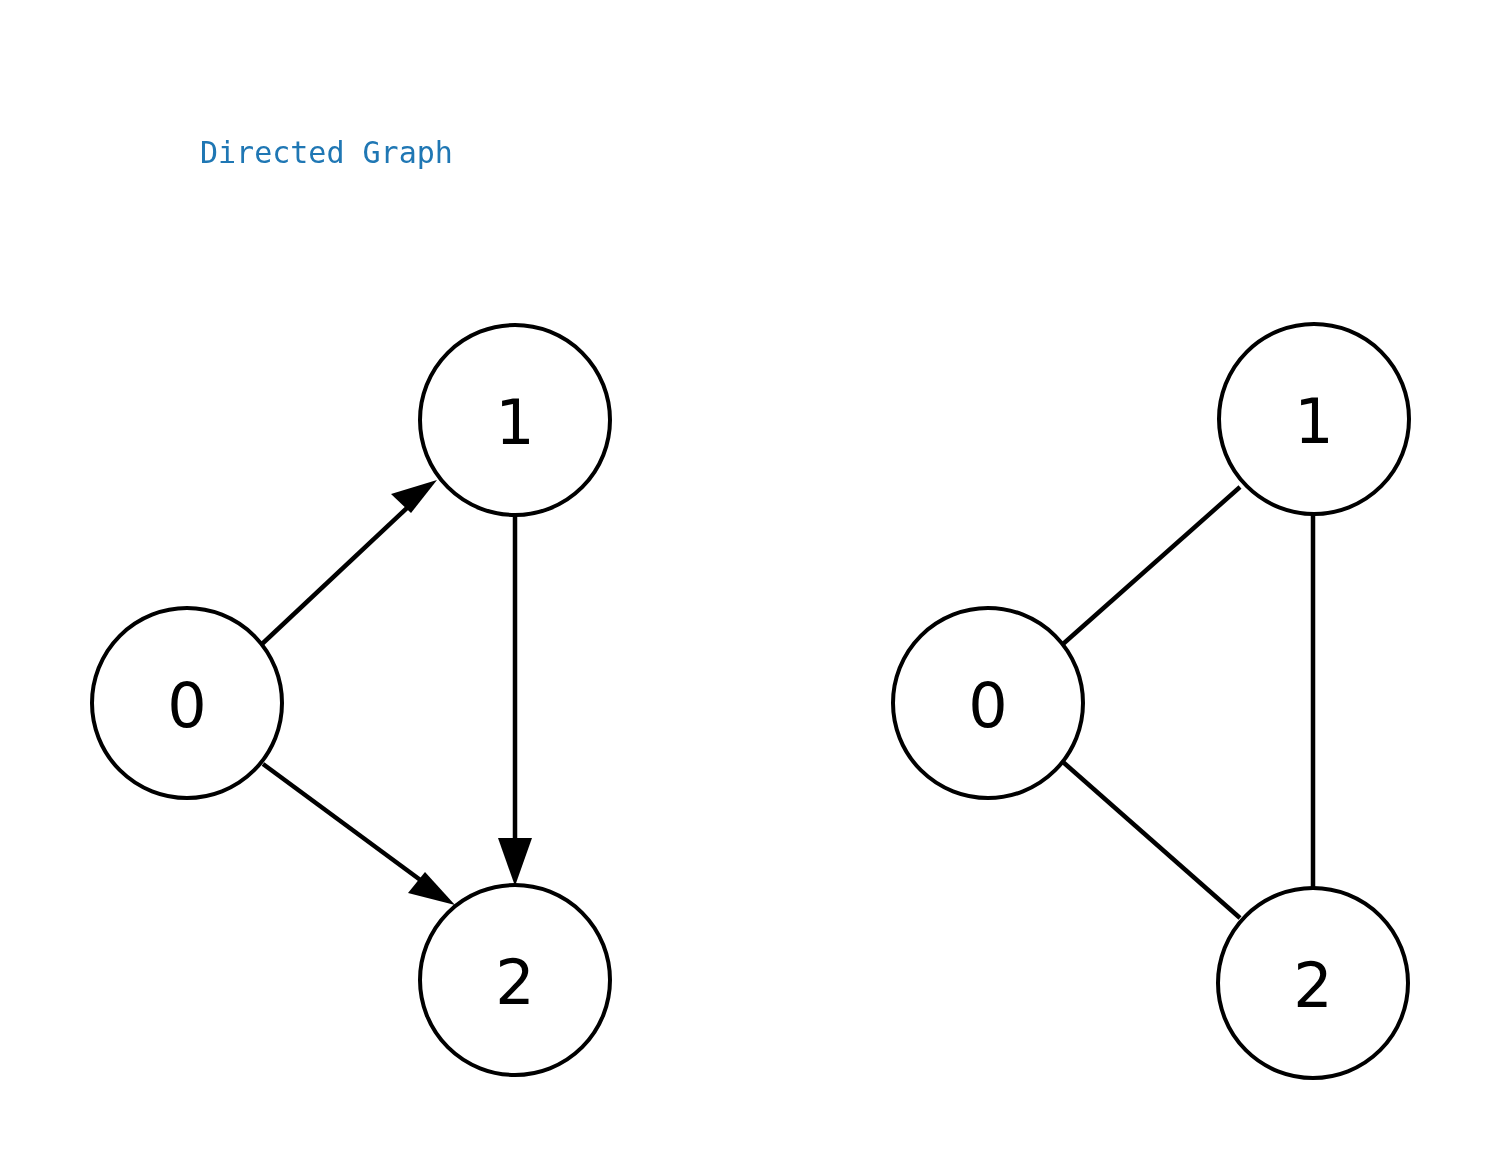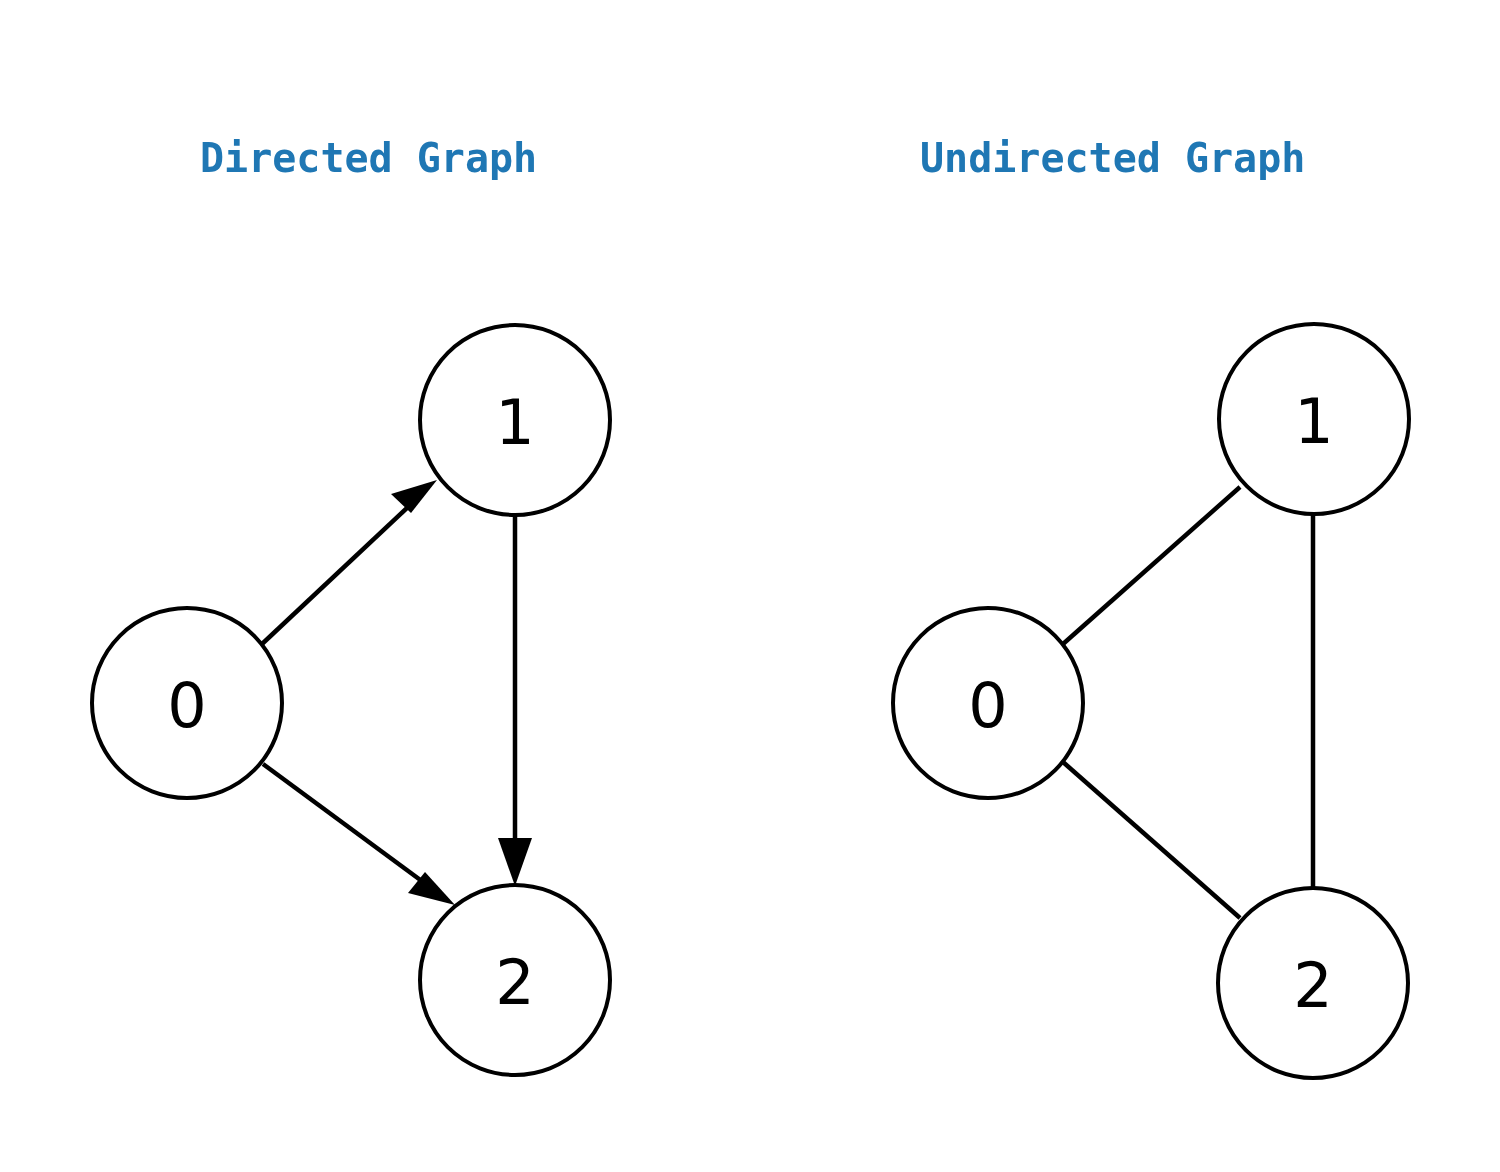--- a/index.html
+++ b/index.html
@@ -24,22 +24,22 @@
     top: 0;
     height: 1172px;
   }
   #panel-directed   { left: 0px;   width: 750px; }
   #panel-undirected { left: 750px; width: 750px; }
 
   .panel-title {
     position: absolute;
     top: 138px;
     font-family: "DejaVu Sans Mono", monospace;
-    font-size: 40px;
-    font-weight: 700;
+    font-size: 30px;
+    font-weight: 400;
     color: #1f77b4;
     white-space: nowrap;
     letter-spacing: 0px;
     line-height: 1;
   }
   #title-directed   { left: 200px; }
   #title-undirected { left: 170px; }
 
   .graph-svg {
     position: absolute;
@@ -109,21 +109,20 @@
       <g>
         <circle class="node-circle" cx="515" cy="980" r="95"></circle>
         <text class="node-label" x="515" y="982">2</text>
       </g>
 
     </svg>
   </div>
 
   <div class="panel" id="panel-undirected">
 
-    <div class="panel-title" id="title-undirected">Undirected Graph</div>
 
     <svg class="graph-svg" viewBox="0 0 750 1172">
 
       <g>
         <line class="edge-line" x1="313" y1="644" x2="490" y2="487"></line>
       </g>
 
       <g>
         <line class="edge-line" x1="313" y1="762" x2="490" y2="918"></line>
       </g>

